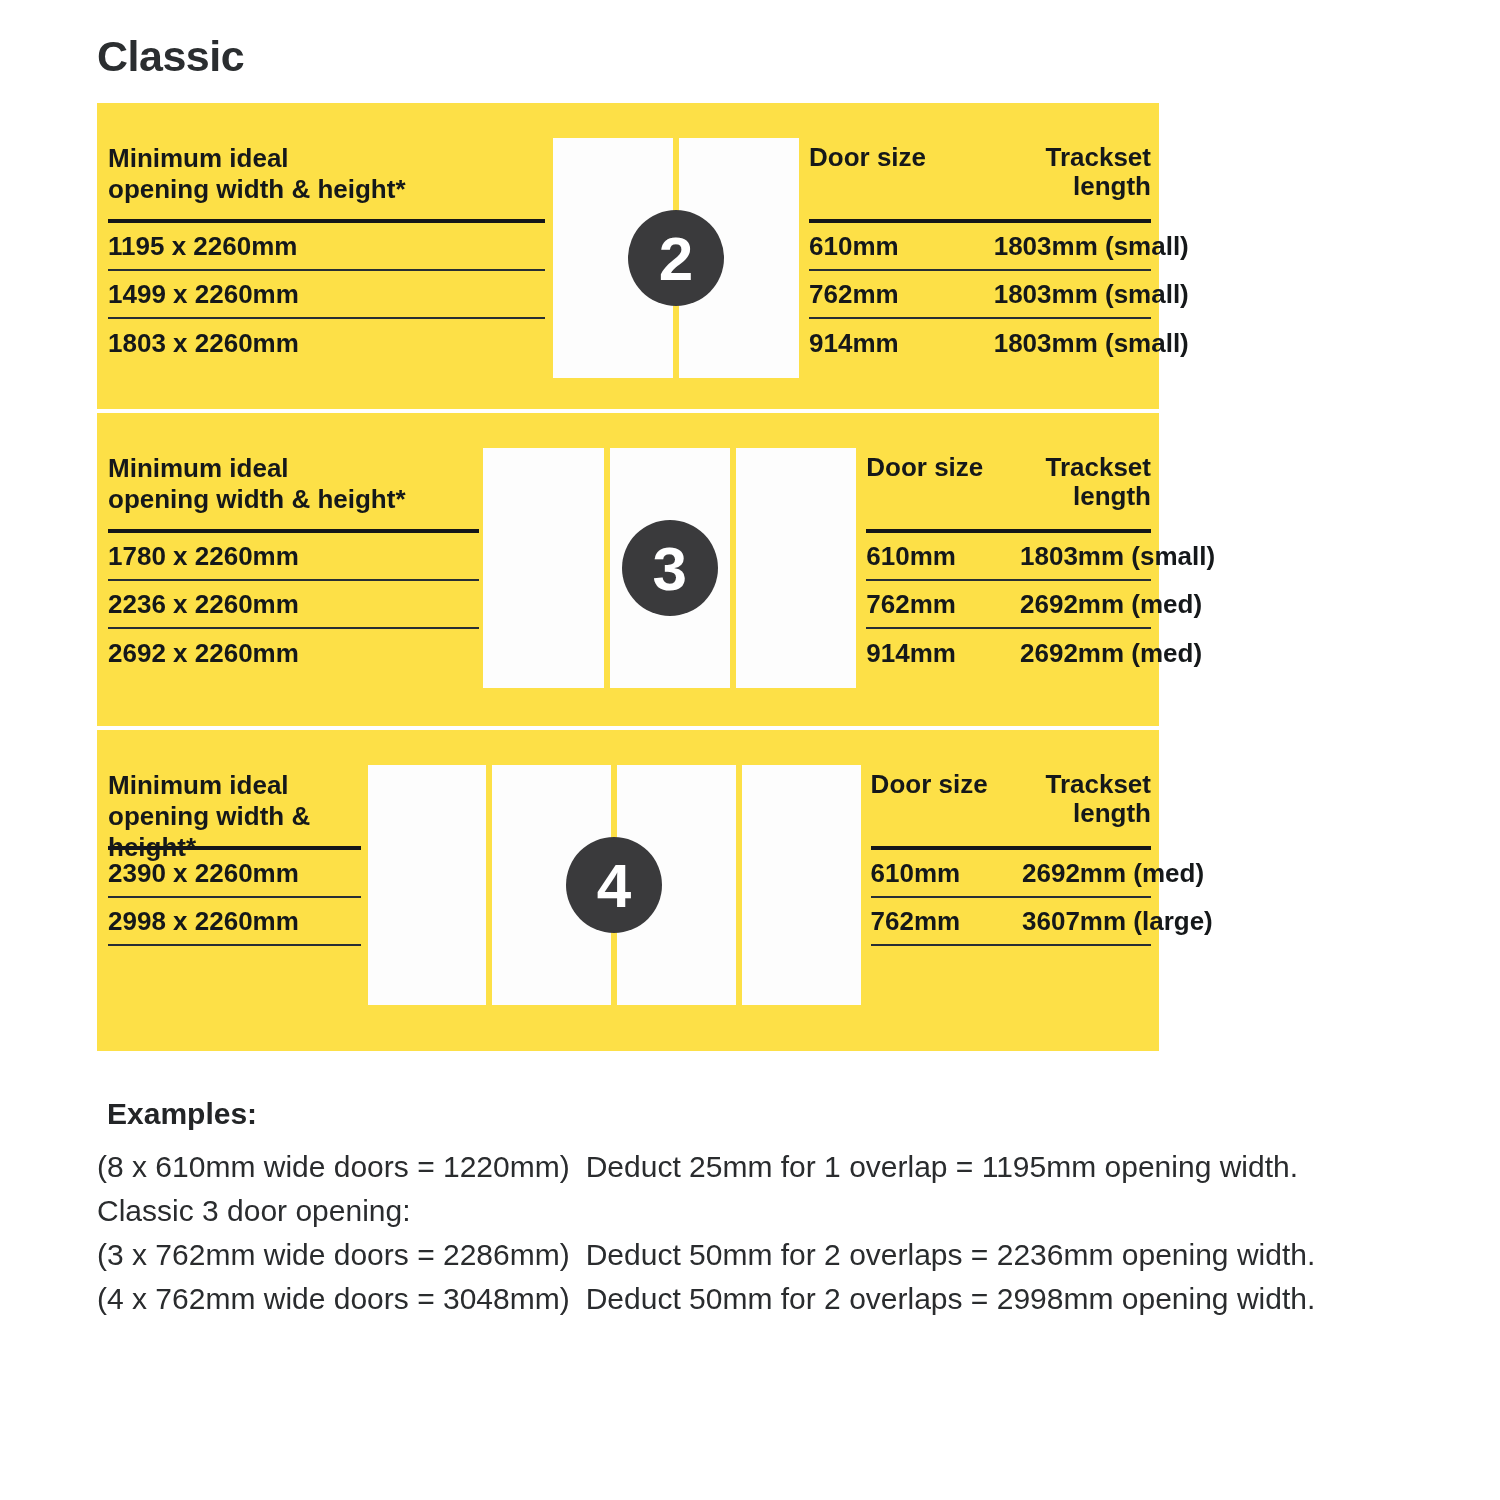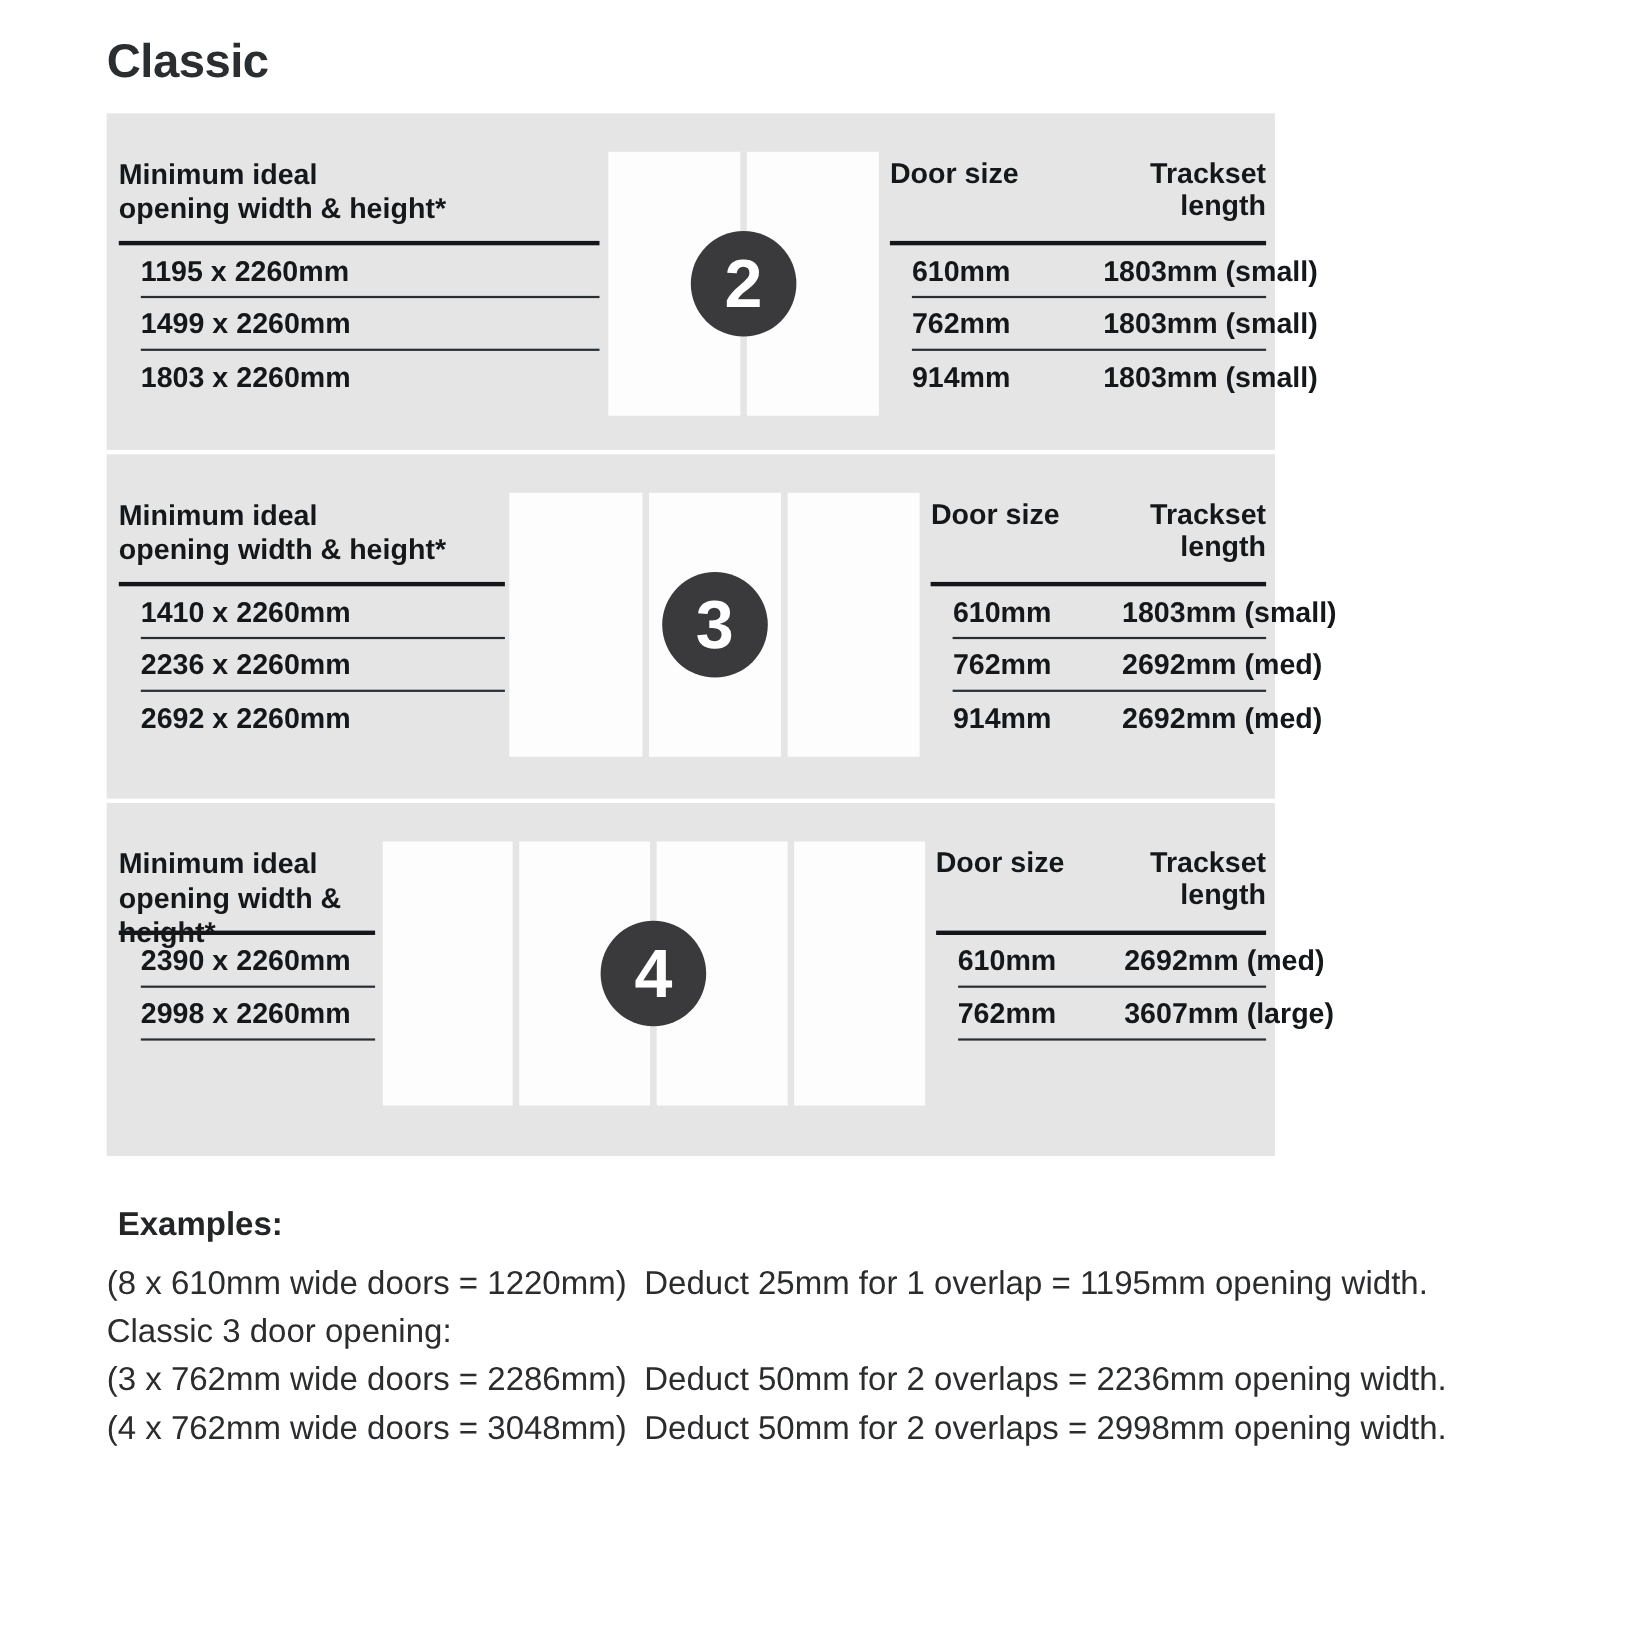--- a/index.html
+++ b/index.html
@@ -7,42 +7,41 @@
     width:1500px; height:1500px;
     font-family:"Liberation Sans", sans-serif;
     color:#1d1f21;
     -webkit-font-smoothing:antialiased;
   }
   .page { padding:26px 0 0 97px; }
   .title {
     font-size:43px; font-weight:700; letter-spacing:-0.5px;
     color:#2b2e30; margin:6px 0 22px 0;
   }
-  .panel { width:1062px; background:#e5e5e5; }
+  .panel { width:1062px; background:#fde047; }
   .section { display:flex; align-items:flex-start; }
   .section + .section { border-top:4px solid #ffffff; }
   .sec1 { min-height:306px; }
   .sec2 { min-height:313px; }
   .sec3 { min-height:321px; }
 
   .left-table { margin-left:11px; padding-top:40px; box-sizing:border-box; }
   .sec1 .left-table { width:437px; }
   .sec2 .left-table { width:380px; }
   .sec3 .left-table { width:312px; }
 
   .header-cell {
     height:76px; border-bottom:4px solid #141619;
     font-size:26px; font-weight:700; line-height:31px; color:#15181a;
   }
   .row {
     height:48px; box-sizing:border-box;
     display:flex; align-items:center;
     font-size:26px; font-weight:700; color:#15181a;
     white-space:nowrap;
-    margin-left:20px;
   }
   .row.ruled { border-bottom:2px solid #272e34; }
 
   .doors {
     position:relative; margin-top:35px; height:240px;
     display:flex; gap:6px; flex-shrink:0;
   }
   .sec1 .doors { width:246px; margin-left:8px; }
   .sec2 .doors { width:373px; margin-left:4px; }
   .sec3 .doors { width:493px; margin-left:7px; }
@@ -114,21 +113,21 @@
         </div>
       </div>
     </div>
 
     <div class="section sec2">
       <div class="left-table">
         <div class="header-cell">
           <div>Minimum ideal</div>
           <div>opening width &amp; height*</div>
         </div>
-        <div class="row ruled">1410 x 2260mm</div>
+        <div class="row ruled">1780 x 2260mm</div>
         <div class="row ruled">2236 x 2260mm</div>
         <div class="row">2692 x 2260mm</div>
       </div>
       <div class="doors">
         <div class="door"></div>
         <div class="door"></div>
         <div class="door"></div>
         <div class="badge">3</div>
       </div>
       <div class="right-table">

